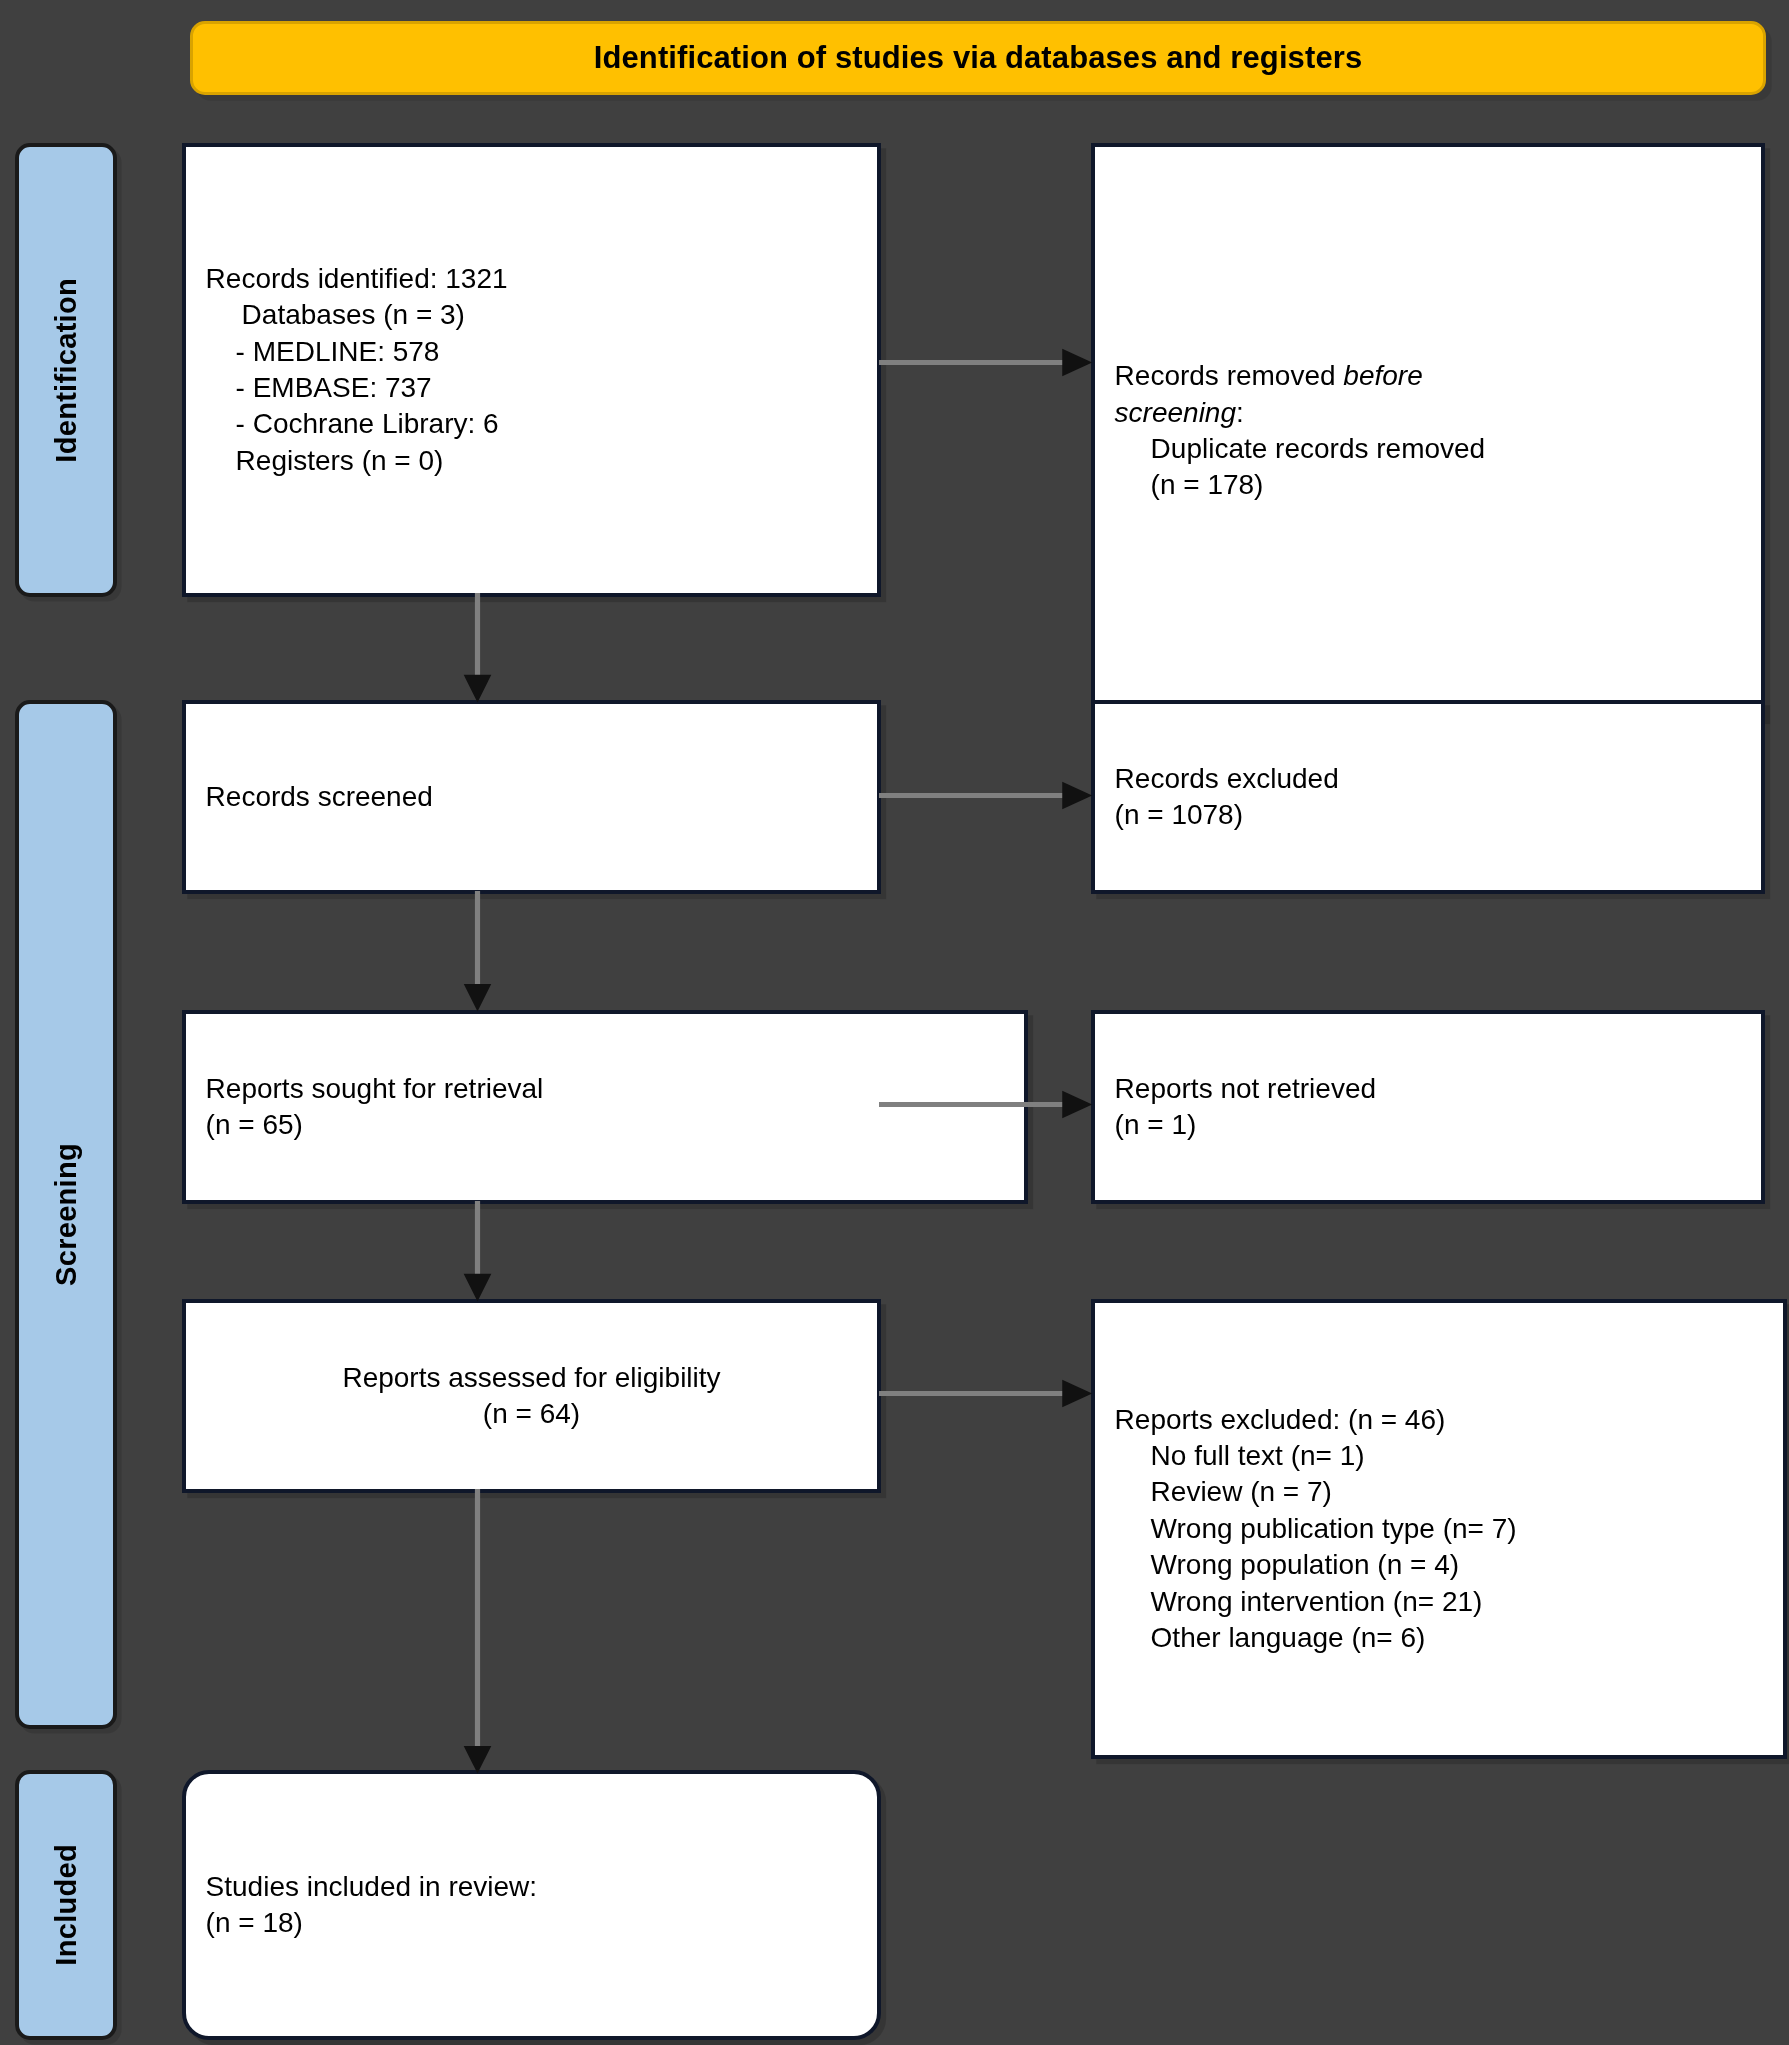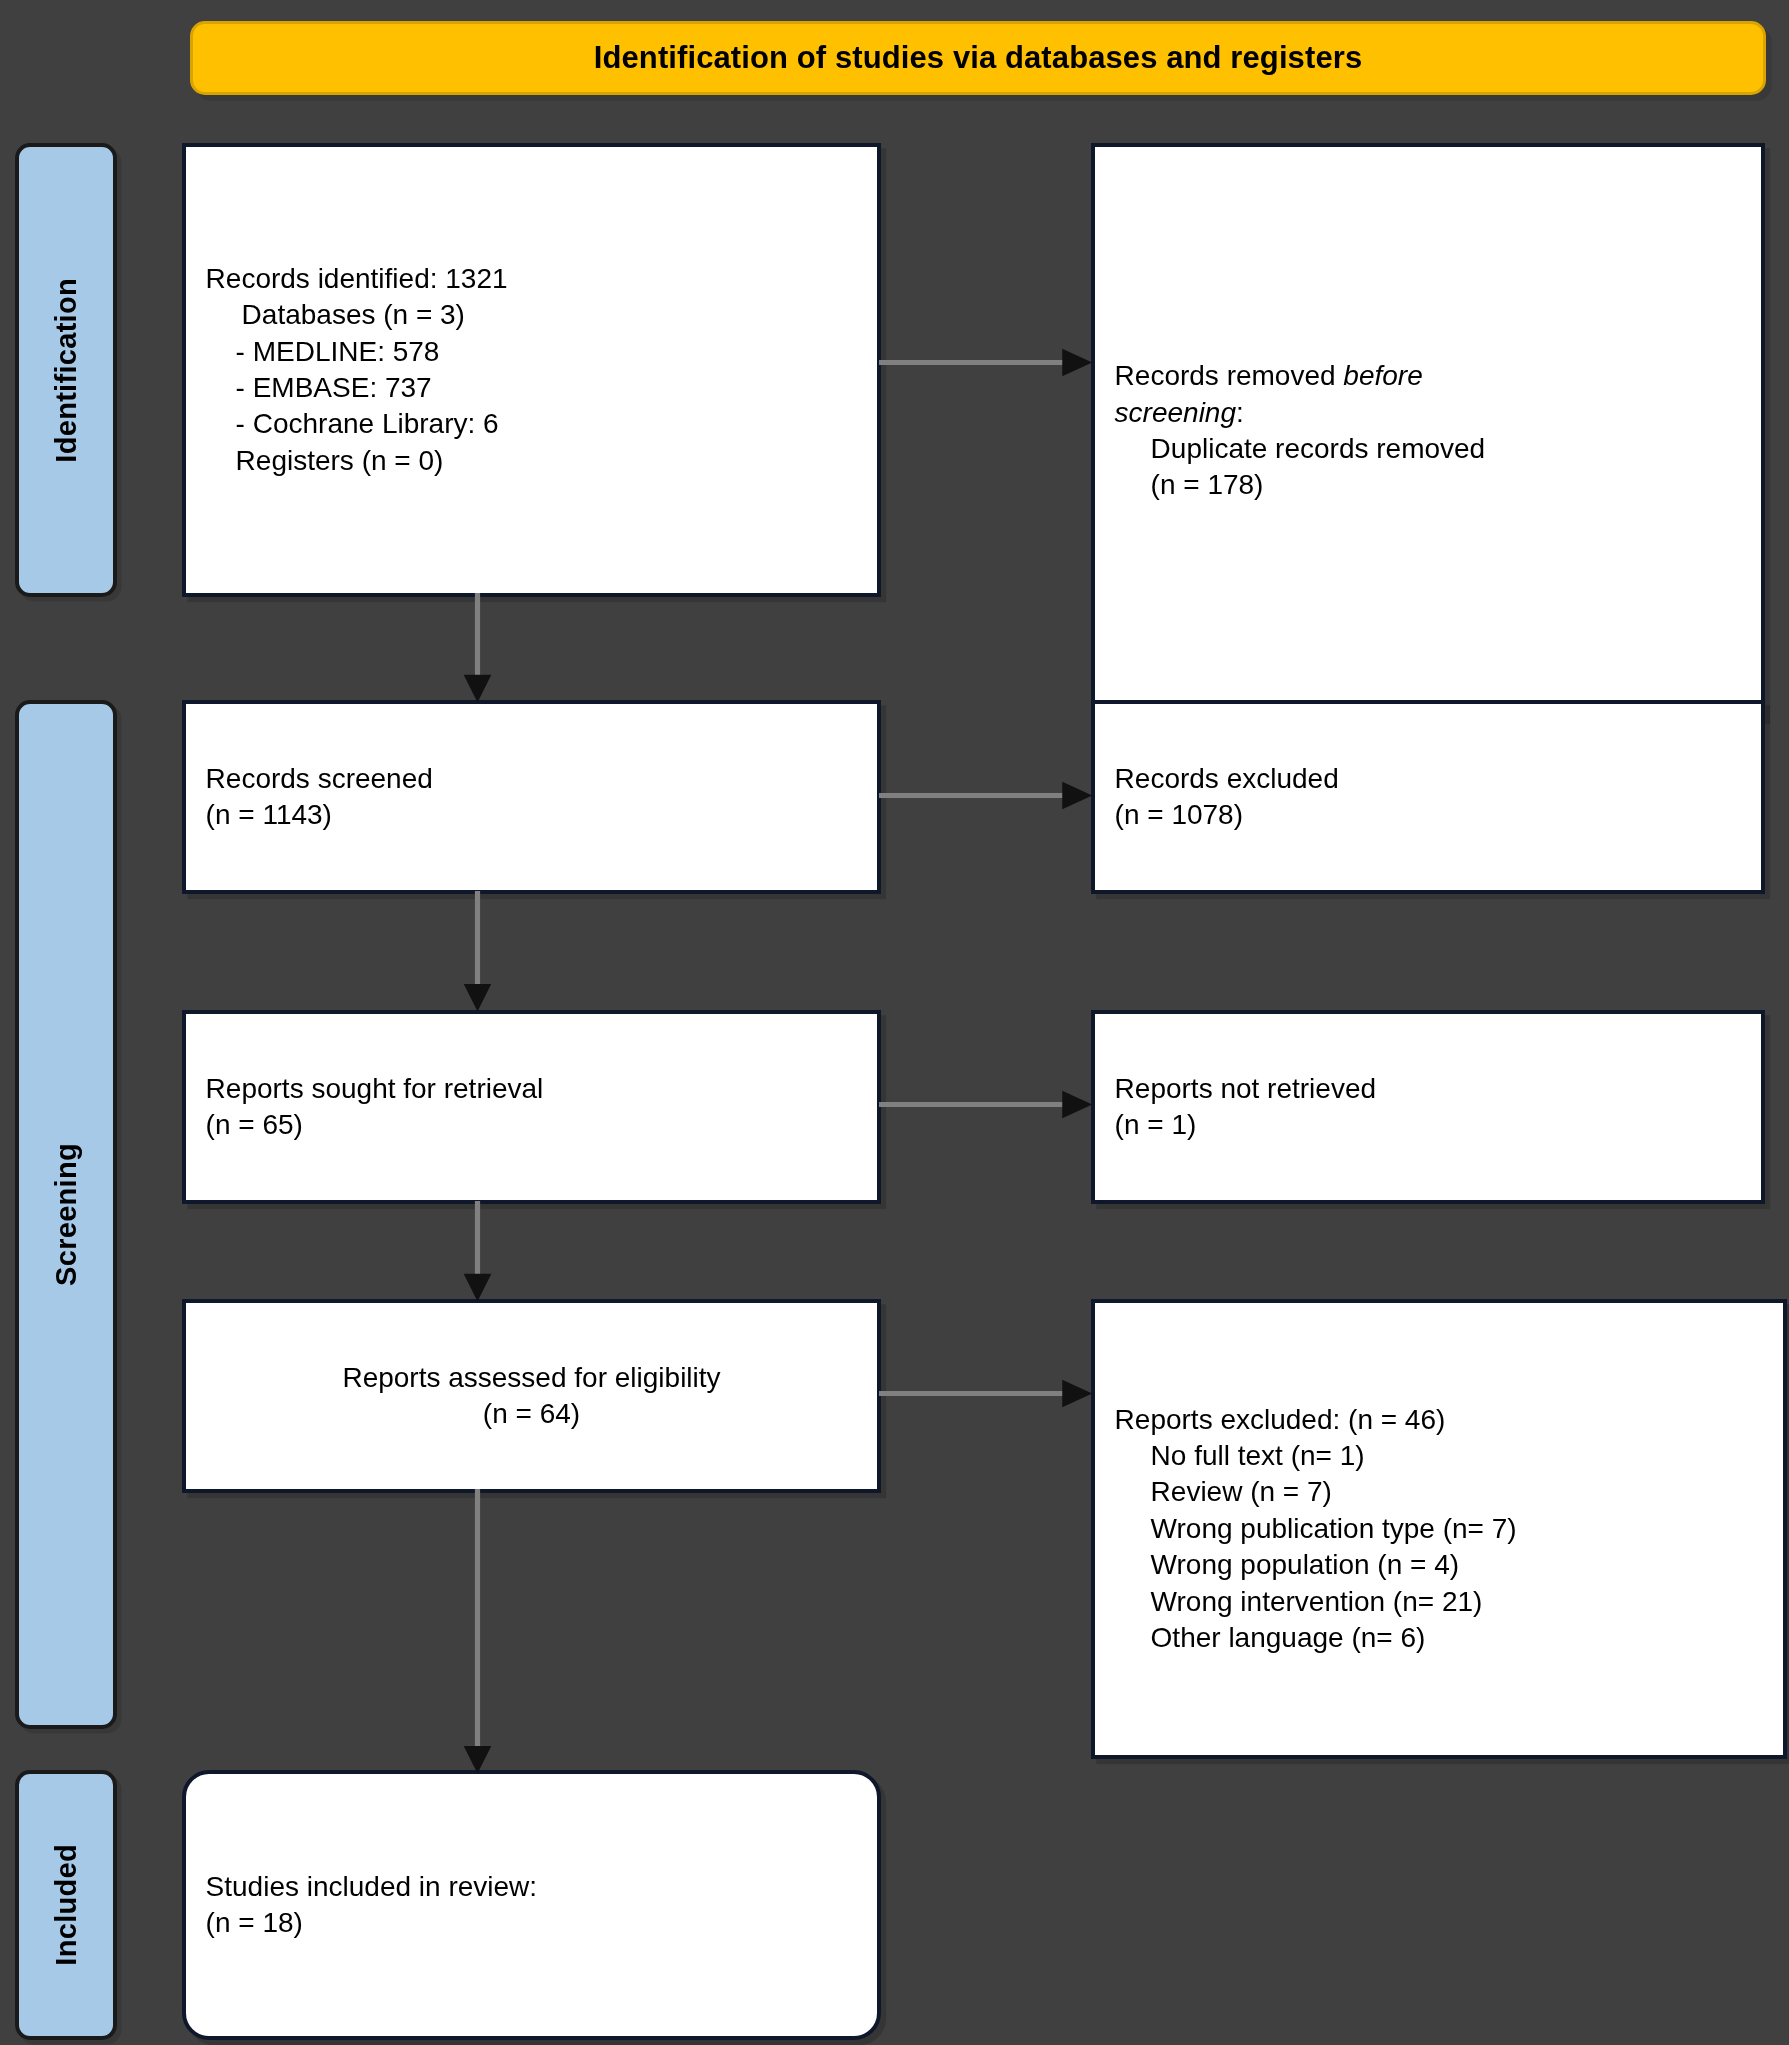--- a/index.html
+++ b/index.html
@@ -91,21 +91,21 @@
     box-sizing: border-box;
   }
   .box-text .ln { display: block; white-space: nowrap; }
   .box-text .ind1 { padding-left: 36px; }
   .box-text .ind2 { padding-left: 30px; }
   .box-text em { font-style: italic; }
 
   
   #box-identified   { left: 182px; top: 143px;  width: 699px; height: 454px; }
   #box-screened     { left: 182px; top: 700px; width: 699px; height: 194px; }
-  #box-sought       { left: 182px; top: 1010px; width: 699px; height: 194px; }
+  #box-sought       { left: 182px; top: 1010px; width: 846px; height: 194px; }
   #box-assessed     { left: 182px; top: 1299px; width: 699px; height: 194px; text-align: center; }
   #box-included     { left: 182px; top: 1770px; width: 699px; height: 270px; border-radius: 27px; }
 
   
   #box-removed      { left: 1091px; top: 143px;  width: 674px; height: 576px; }
   #box-rec-excluded { left: 1091px; top: 700px; width: 674px; height: 194px; }
   #box-not-retr     { left: 1091px; top: 1010px; width: 674px; height: 194px; }
   #box-rep-excluded { left: 1091px; top: 1299px; width: 696px; height: 460px; }
 
   
@@ -157,21 +157,20 @@
       <span class="ln"><span>Records removed </span><em>before</em></span>
       <span class="ln"><em>screening</em><span>:</span></span>
       <span class="ln ind1">Duplicate records removed</span>
       <span class="ln ind1">(n = 178)</span>
     </div>
   </div>
 
   <div class="box" id="box-screened">
     <div class="box-text">
       <span class="ln">Records screened</span>
-      <span class="ln">(n = 1143)</span>
     </div>
   </div>
 
   <div class="box" id="box-rec-excluded">
     <div class="box-text">
       <span class="ln">Records excluded</span>
       <span class="ln">(n = 1078)</span>
     </div>
   </div>
 

